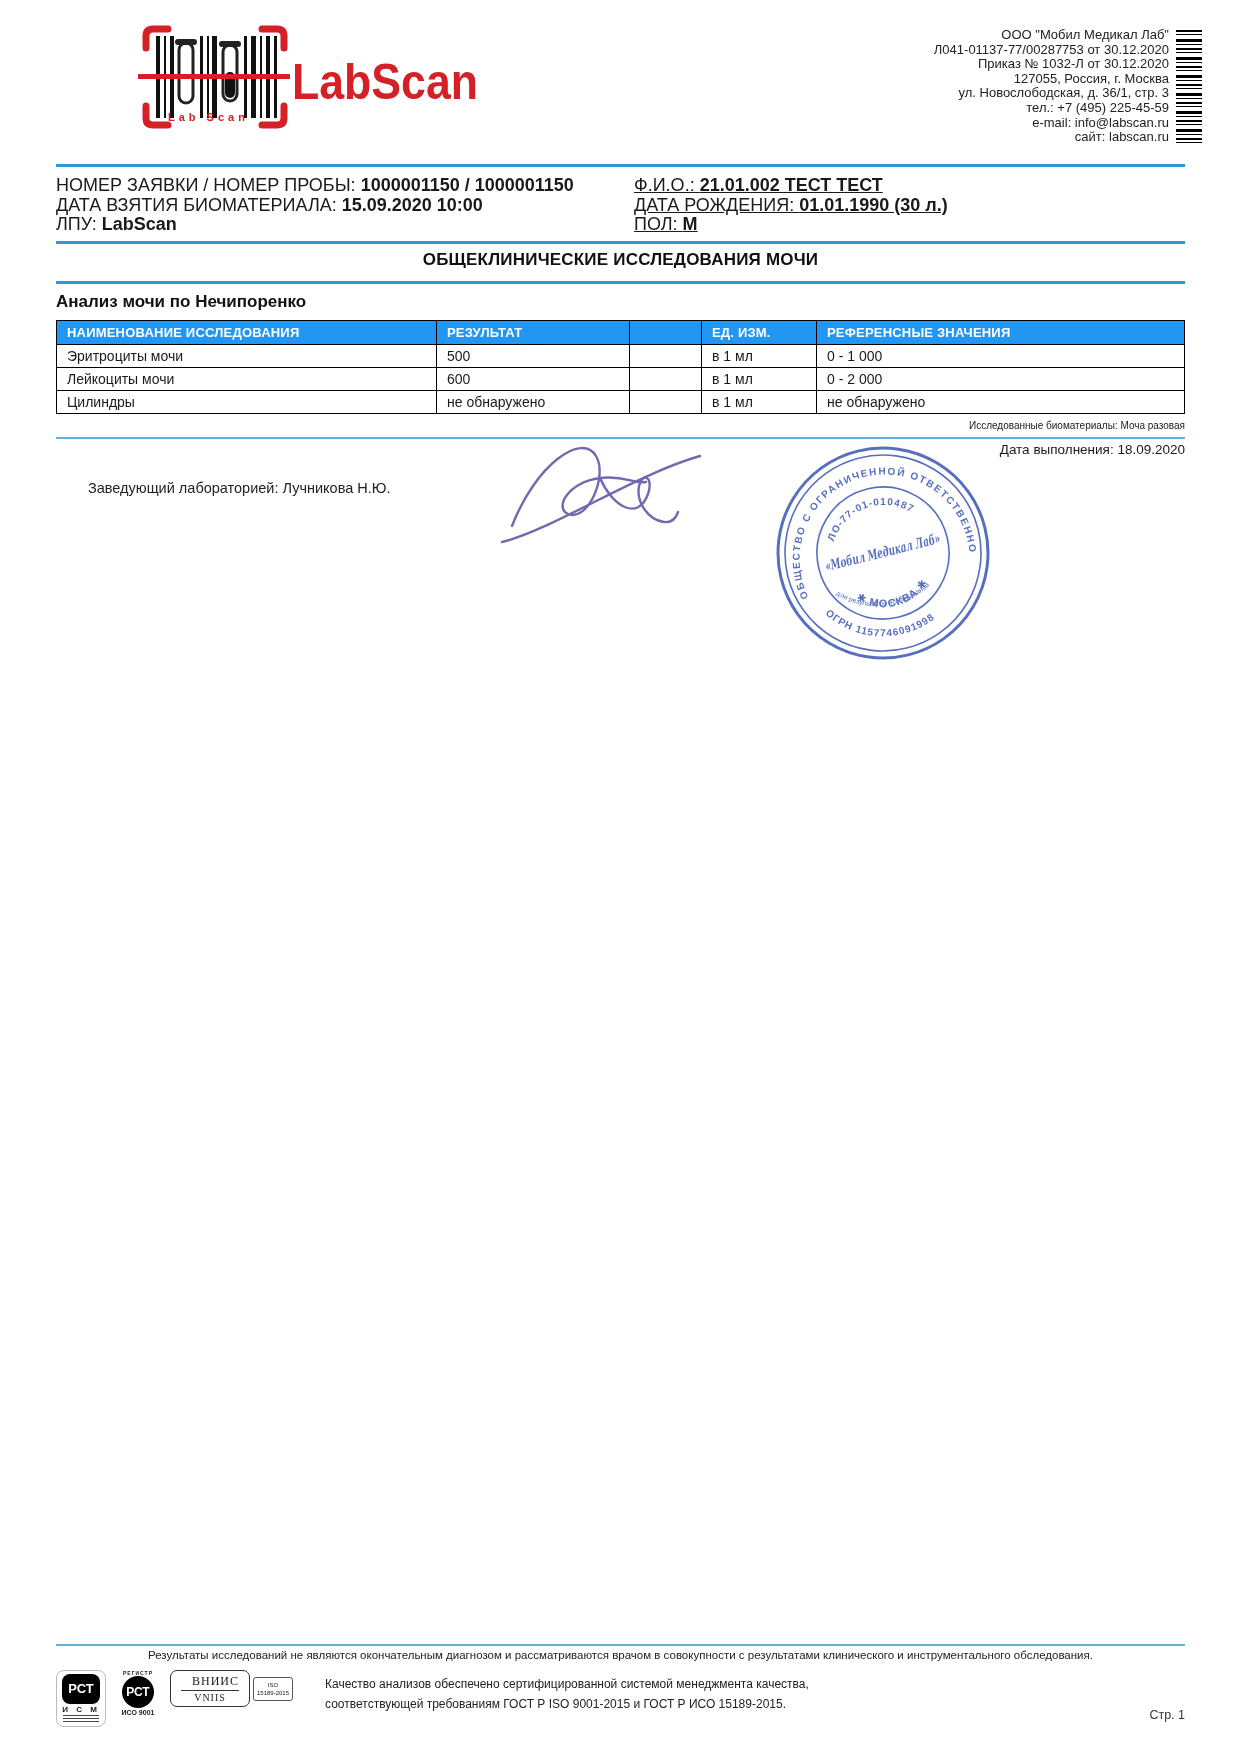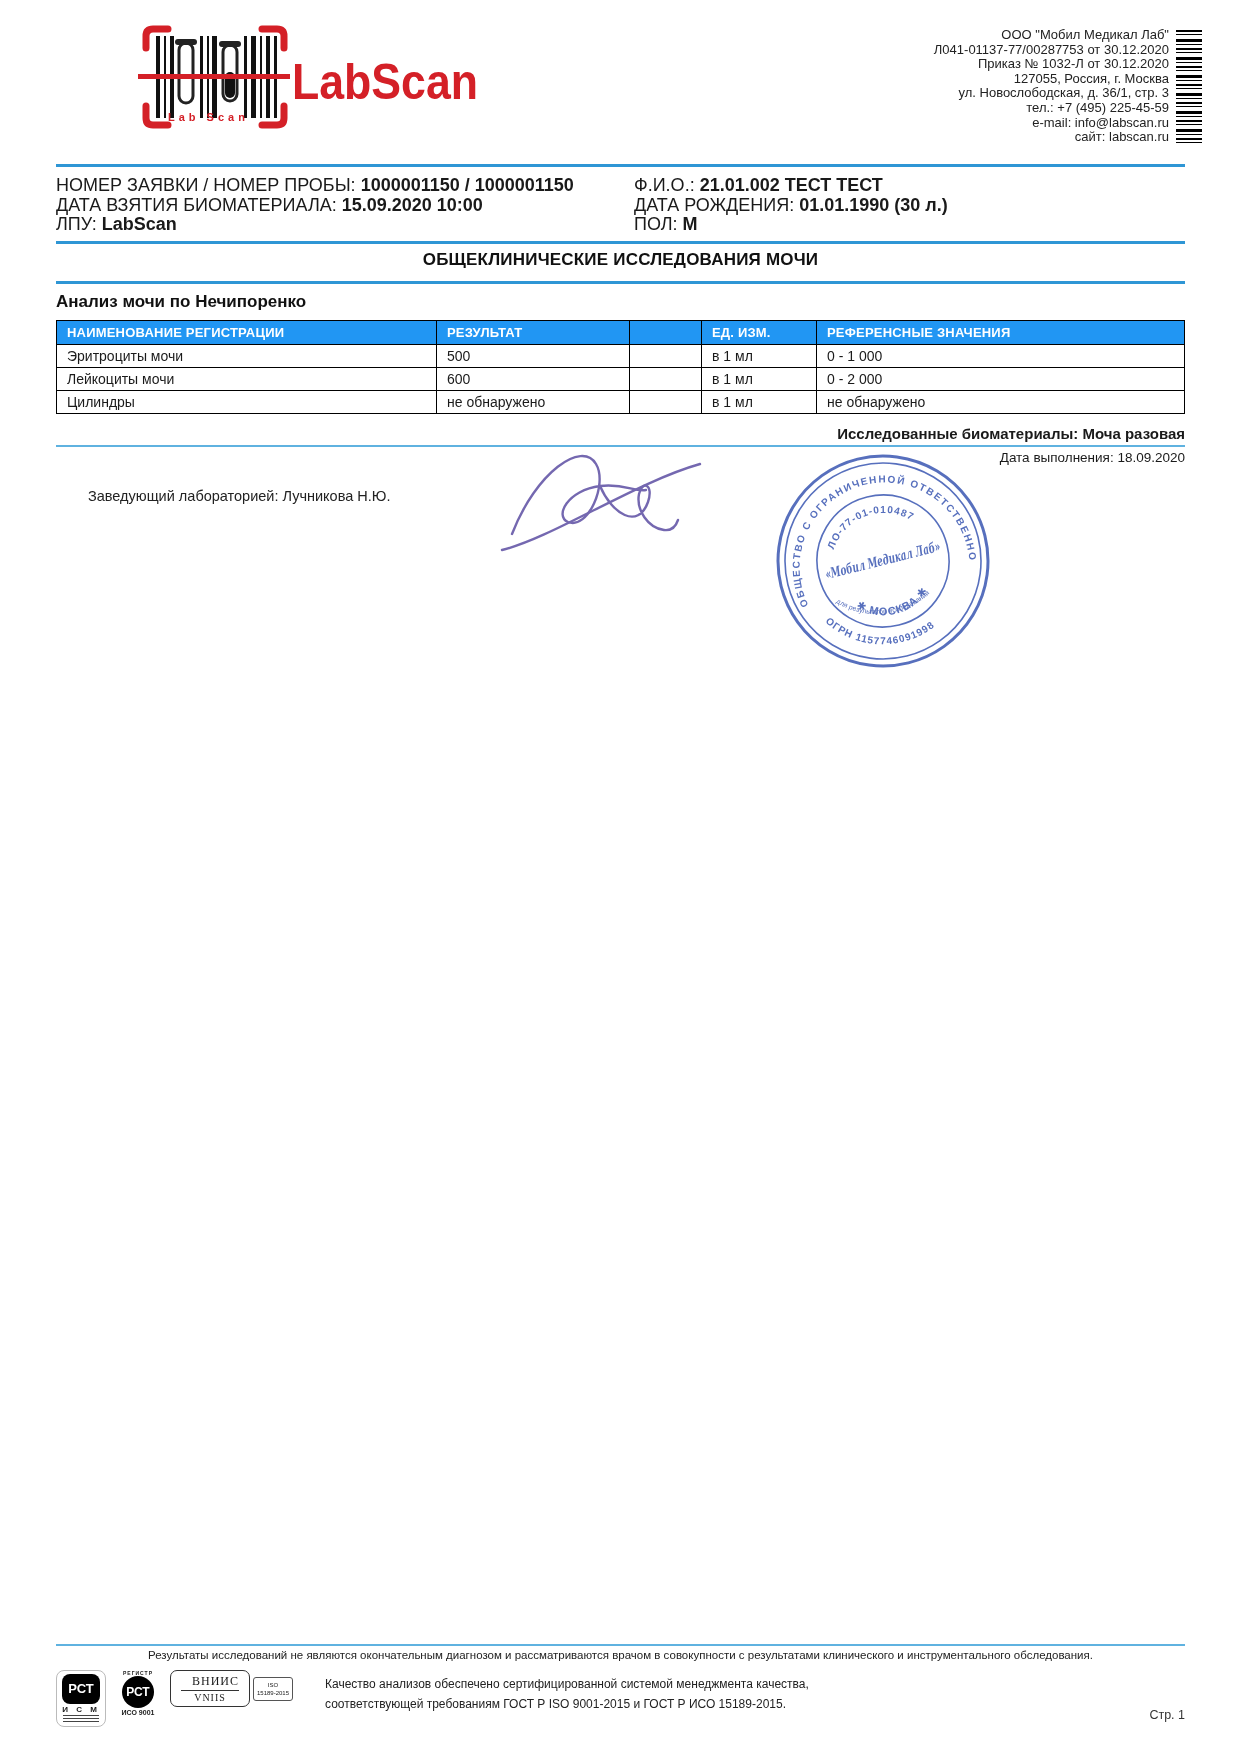--- a/index.html
+++ b/index.html
@@ -25,41 +25,41 @@
       #000 9px 12px,#fff 12px 14px,#000 14px 15px,#fff 15px 18px);
   }
 
   
   .rule-thick { height:3px; background:#2e96d5; }
   .rule-thin  { height:2px; background:#5fb2e0; }
 
   
   .patient { display:flex; padding:9px 0 6px 0; font-size:18px; line-height:19.5px; }
   .patient-left { width:578px; }
-  .patient-right { flex:1; }
+  .patient-right { flex:1;text-decoration:underline; }
   .info-line .lbl { font-weight:400; }
   .info-line .val { font-weight:700; }
 
   
   .report-title {
     text-align:center; font-size:17px; font-weight:700; letter-spacing:.2px;
     padding:6px 0 11px 0; color:#111;
   }
   .method-title { font-size:17px; font-weight:700; margin:8px 0 8px 0; color:#111; }
 
   
   table.results { border-collapse:collapse; width:100%; table-layout:fixed; }
   table.results th, table.results td { border:1.5px solid #000; }
   table.results th {
     background:#2196f3; color:#fff; font-size:13px; font-weight:700;
     text-align:left; padding:4px 0 4px 10px; letter-spacing:.2px; height:24px;
   }
   table.results td { font-size:14px; padding:2px 0 2px 10px; height:23px; }
 
-  .note-right { text-align:right; font-size:15px; line-height:17px; margin-top:11px;font-weight:bold; }
+  .note-right { text-align:right; font-size:10px; line-height:17px; margin-top:3px; }
   .note-right2 { text-align:right; font-size:13.5px; line-height:17px; margin-top:2px; }
   .rule-after-table { margin-top:3px; }
 
   
   .sig-area { position:relative; height:250px; }
   .signatory { position:absolute; left:0; top:22px; font-size:14.5px; color:#222;margin-left:32px; }
   .signature-svg { position:absolute; left:440px; top:-32px; }
   .stamp-svg { position:absolute; left:716px; top:-16px; opacity:.85; }
 
   
@@ -192,21 +192,21 @@
     <table class="results">
       <colgroup>
         <col style="width:380px">
           <col style="width:193px">
           <col style="width:72px">
           <col style="width:115px">
           <col>
       </colgroup>
       <thead>
         <tr>
-          <th>НАИМЕНОВАНИЕ РЕГИСТРАЦИИ</th>
+          <th>НАИМЕНОВАНИЕ ИССЛЕДОВАНИЯ</th>
           <th>РЕЗУЛЬТАТ</th>
           <th></th>
           <th>ЕД. ИЗМ.</th>
           <th>РЕФЕРЕНСНЫЕ ЗНАЧЕНИЯ</th>
         </tr>
       </thead>
       <tbody>
         <tr>
           <td>Эритроциты мочи</td>
           <td>500</td>

